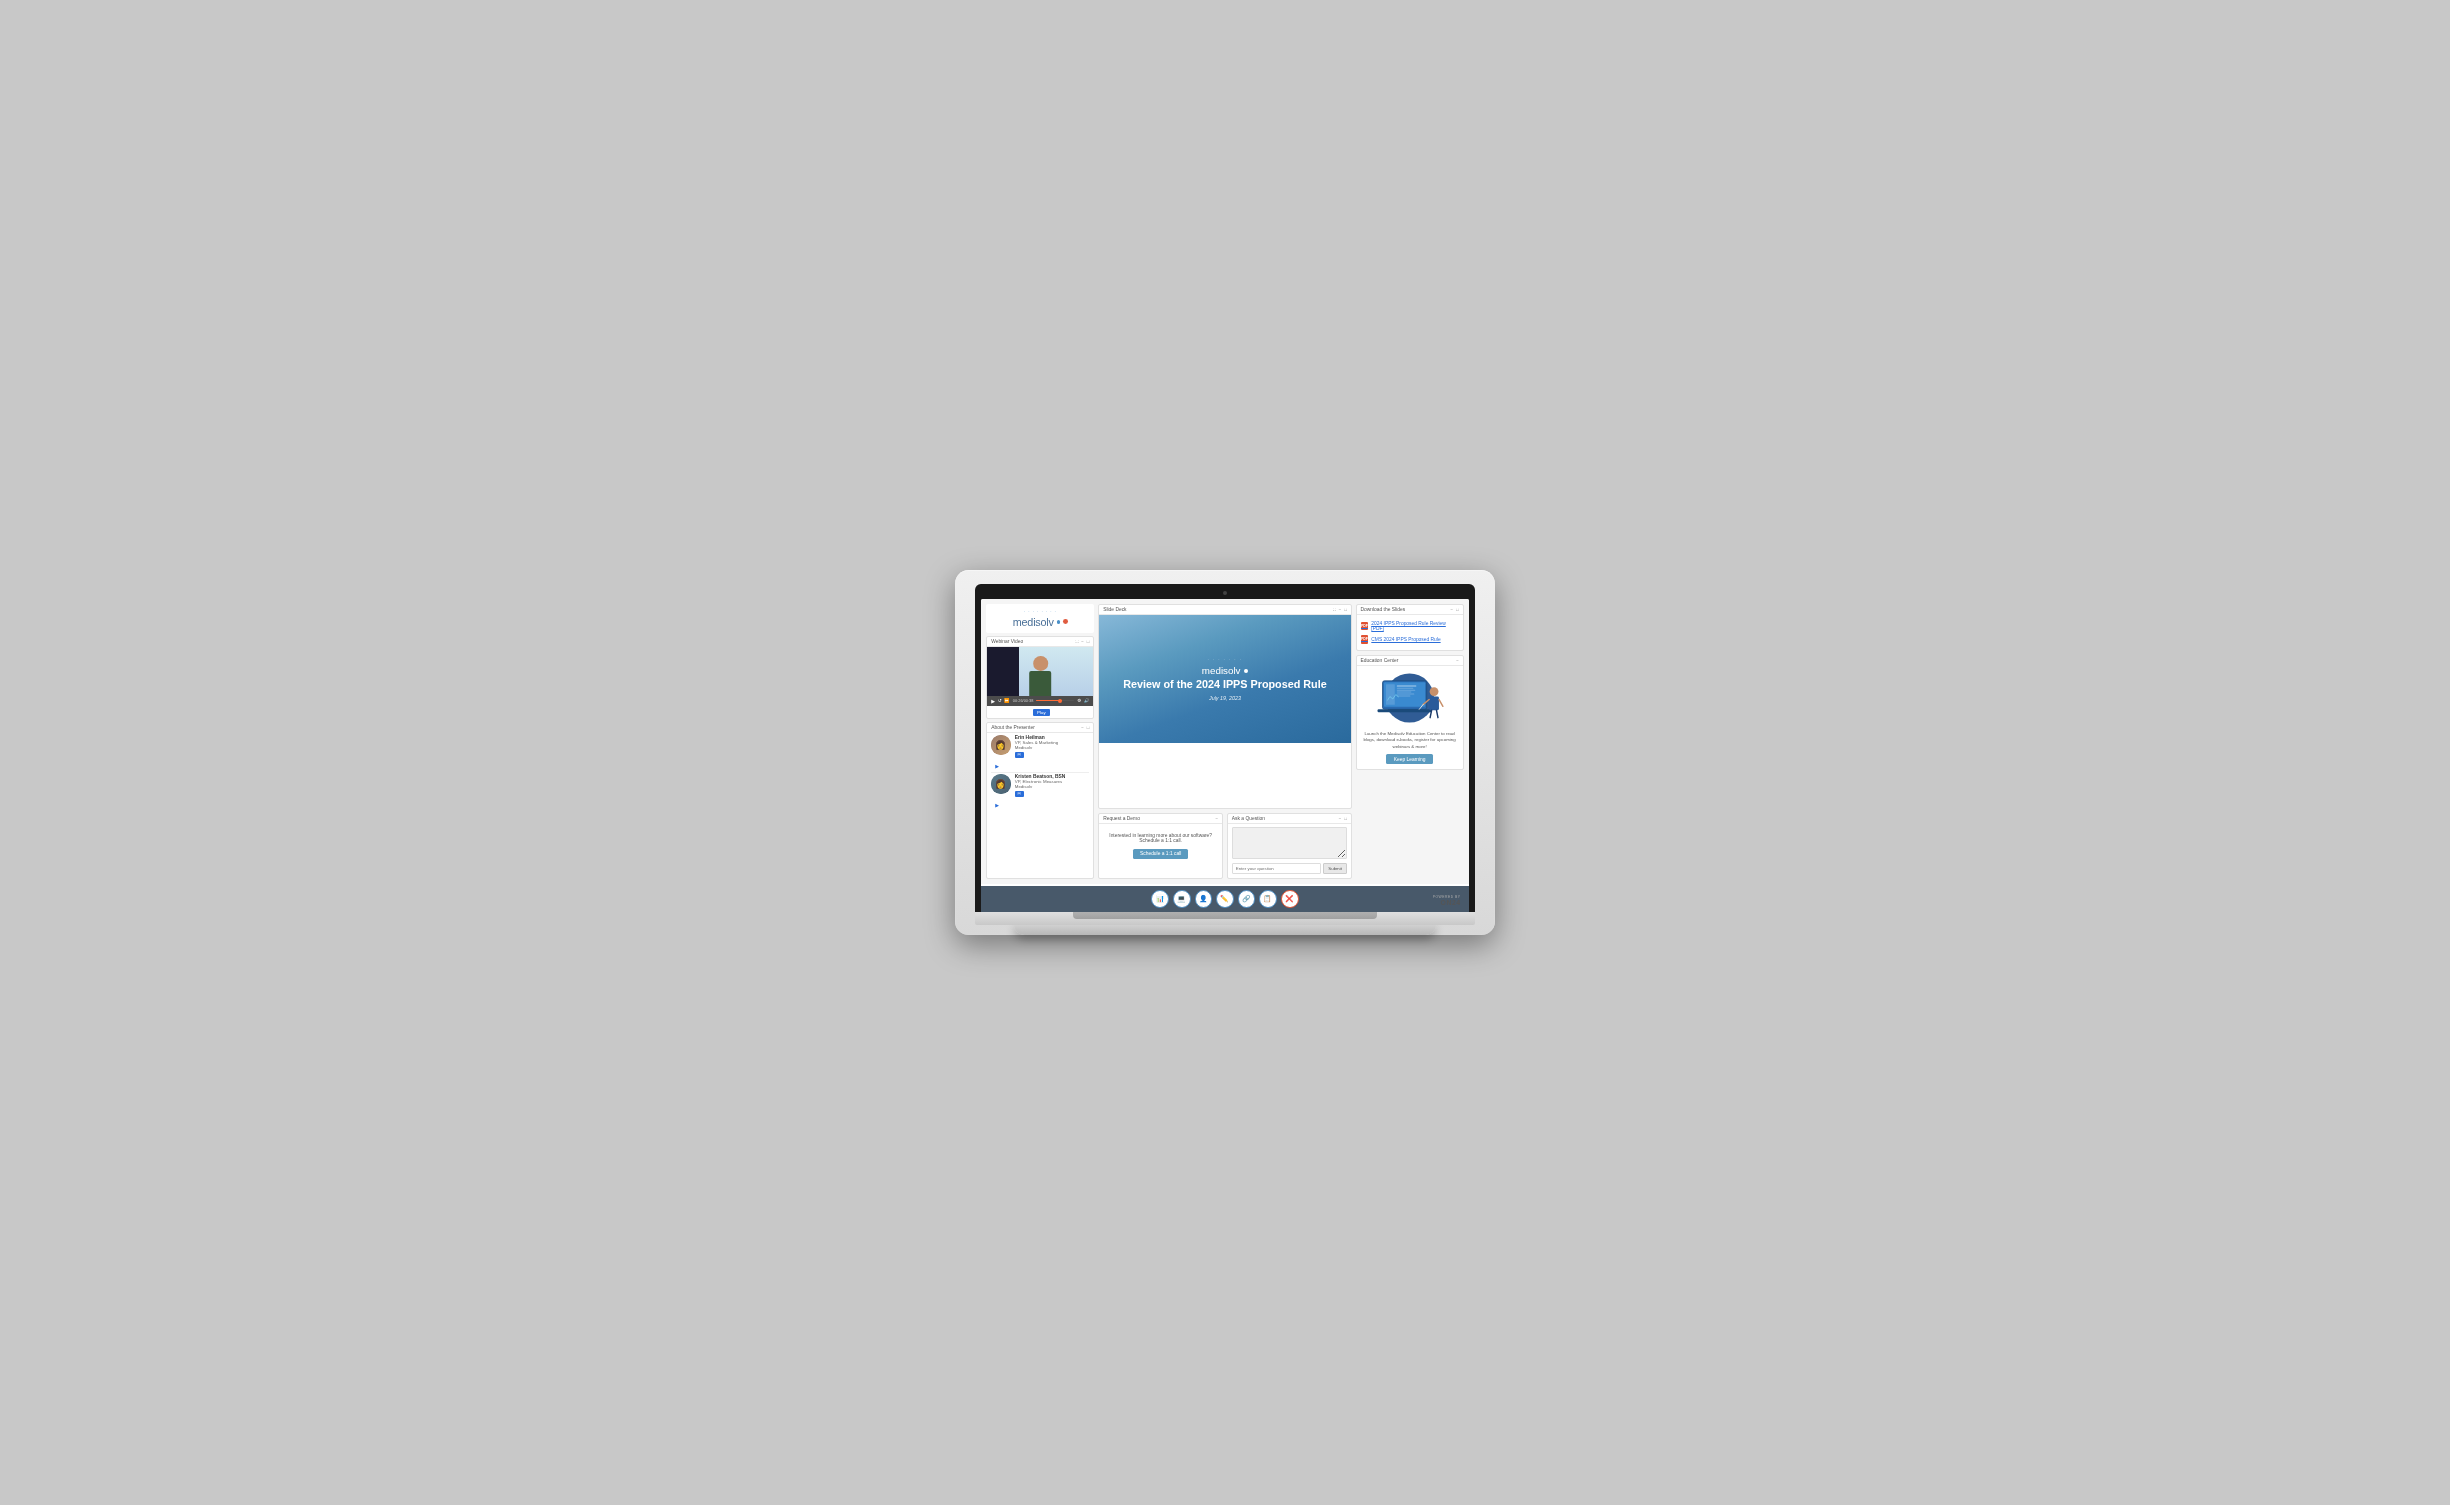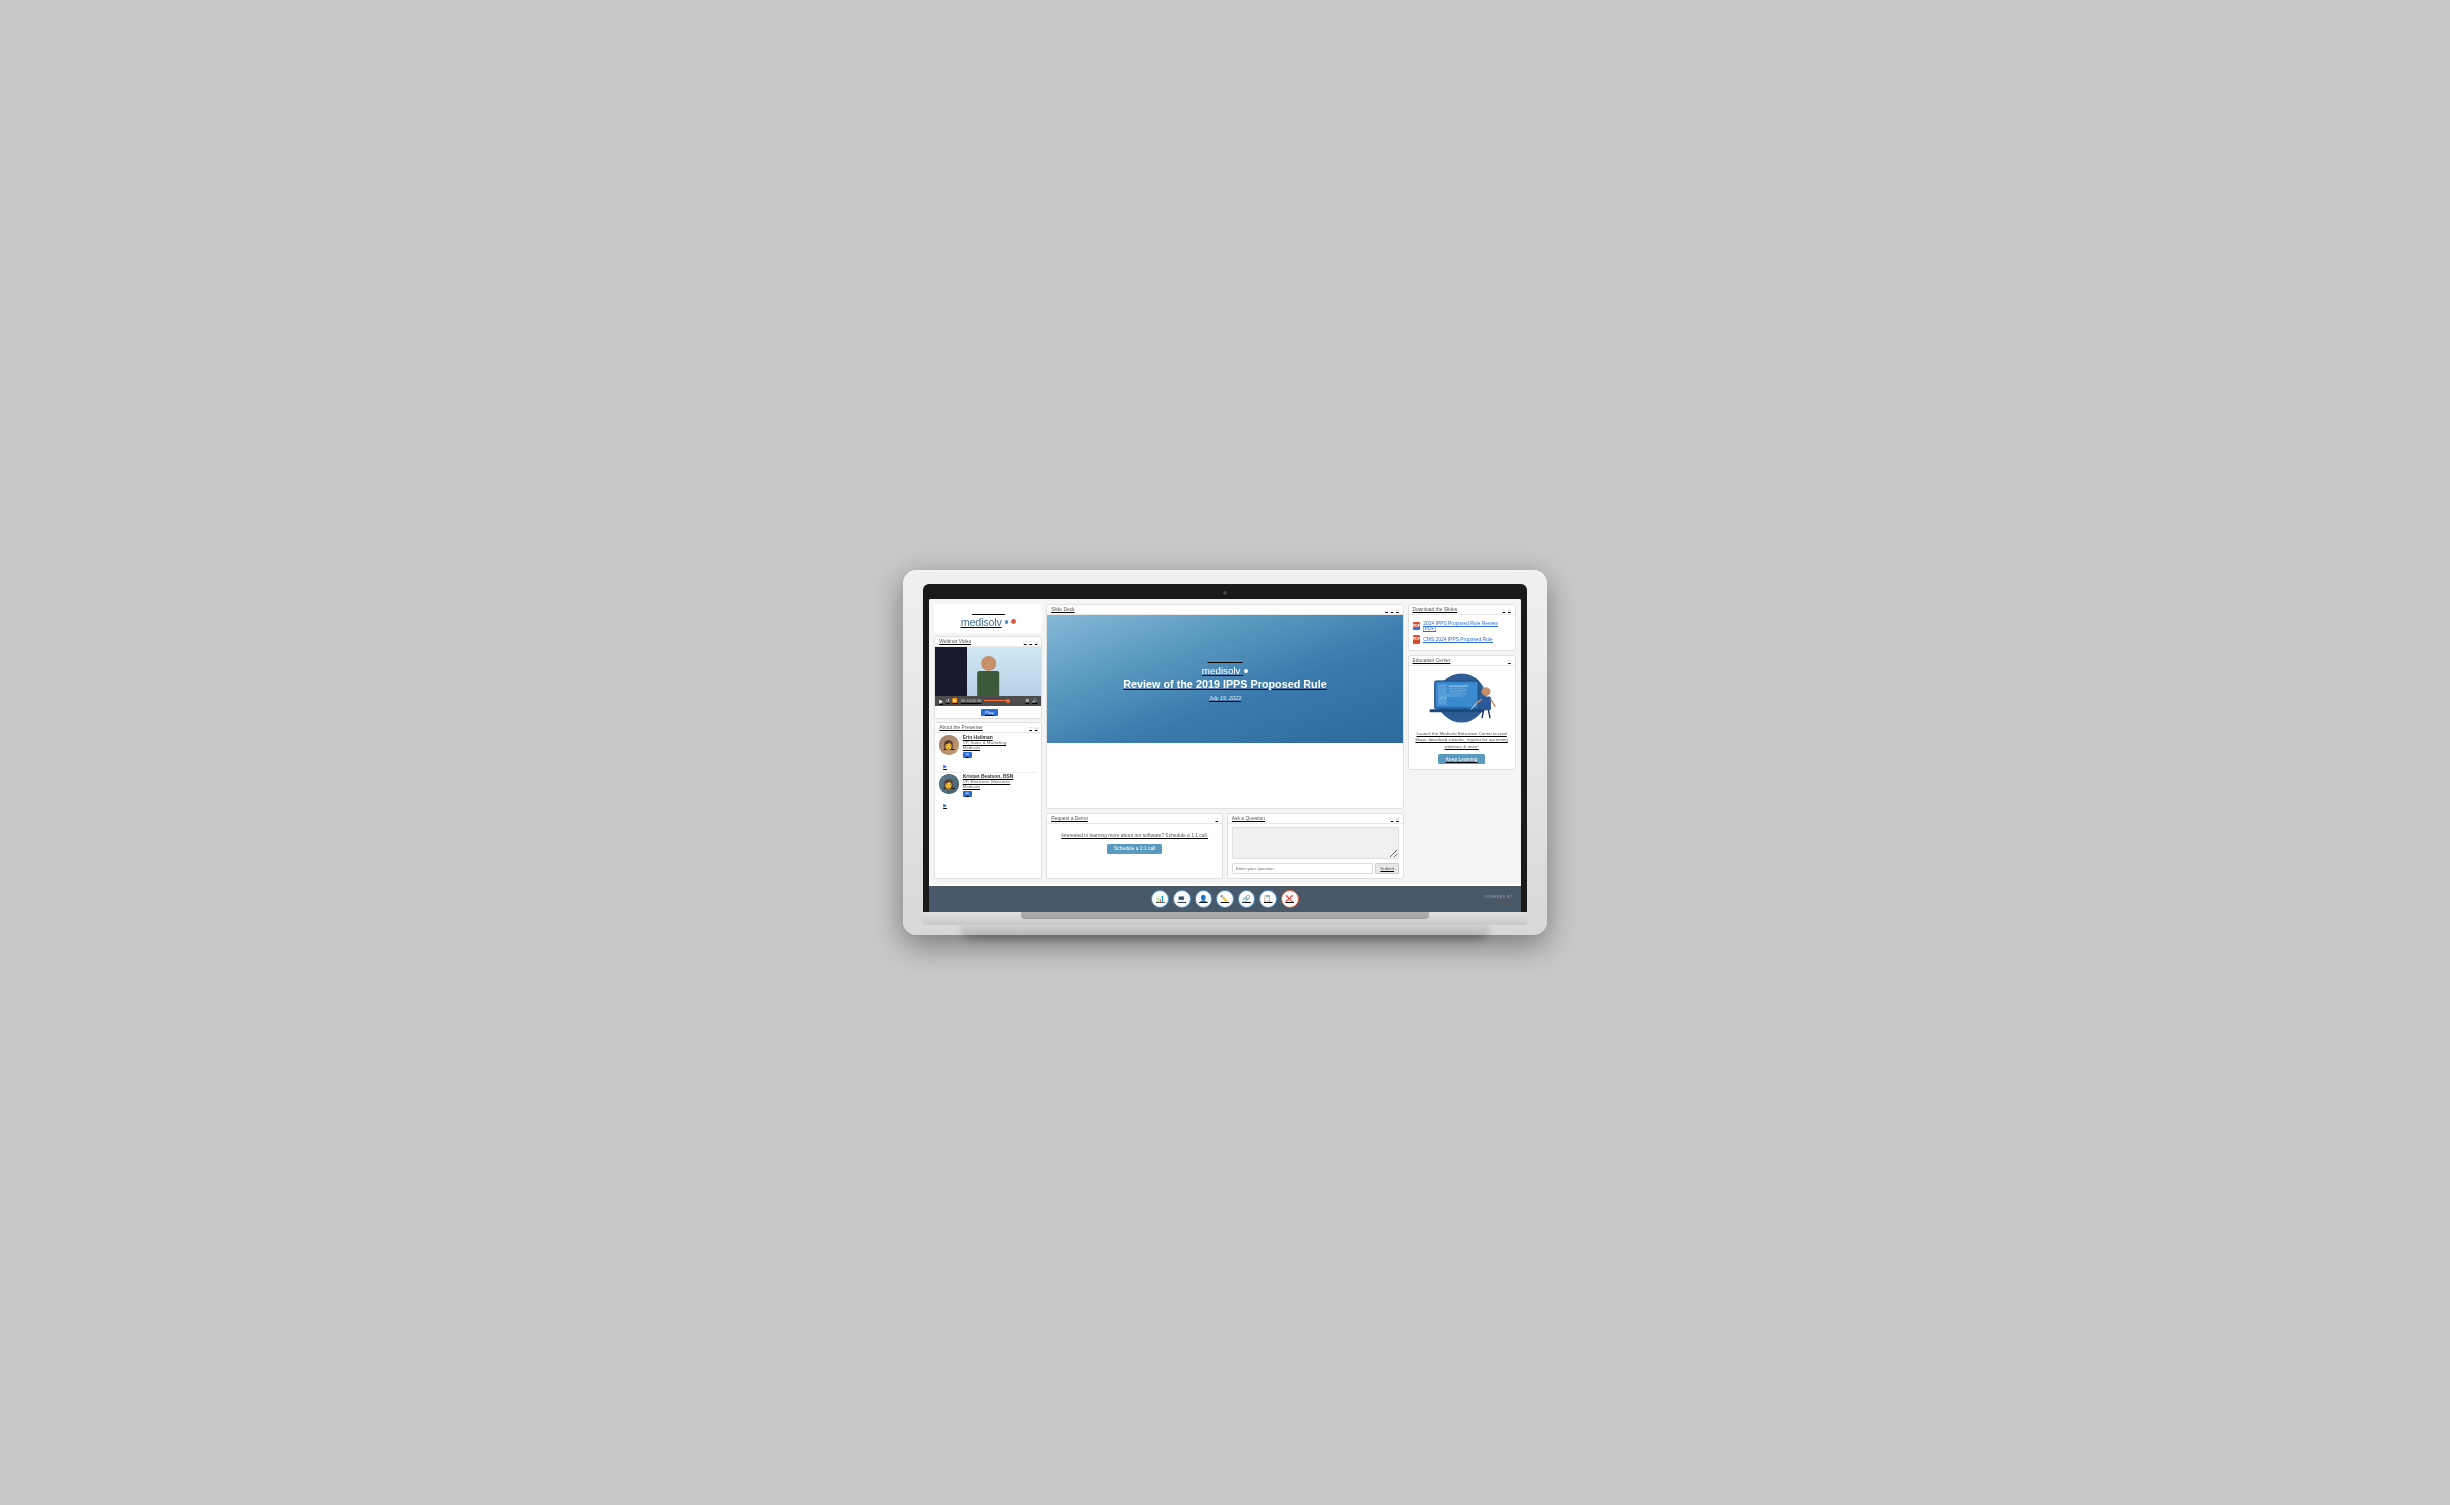--- a/index.html
+++ b/index.html
@@ -6,27 +6,26 @@
     body {
       background: #c8c8c8;
       display: flex;
       justify-content: center;
       align-items: center;
       min-height: 100vh;
       font-family: Arial, sans-serif;
     }
 
     .laptop-outer {
-      width: 644px;
+      width: 540px;
       background: linear-gradient(180deg, #f0f0f0 0%, #d8d8d8 100%);
       border-radius: 13.8px;
       padding: 14.7px 19.6px 0 19.6px;
       box-shadow: 0 9.8px 29.5px rgba(0,0,0,0.4), inset 0 0.5px 1px rgba(255,255,255,0.8);
       position: relative;
-      text-decoration: underline;
     }
 
     .laptop-screen-bezel {
       background: #1a1a1a;
       border-radius: 5.9px 5.9px 0 0;
       padding: 6.9px 6.9px 0 6.9px;
       position: relative;
     }
 
     .camera-dot {
@@ -682,21 +681,21 @@
                 <span class="widget-control">−</span>
                 <span class="widget-control">□</span>
               </div>
             </div>
             <div class="slide-content">
               <div class="slide-dots">· · · · · · ·</div>
               <div class="slide-logo">
                 <span>medisolv</span>
                 <span class="slide-logo-dot"></span>
               </div>
-              <div class="slide-title">Review of the 2019 IPPS Proposed Rule</div>
+              <div class="slide-title">Review of the 2024 IPPS Proposed Rule</div>
               <div class="slide-date">July 19, 2023</div>
             </div>
           </div>
 
           <div class="bottom-panels">
 
             <div class="demo-panel">
               <div class="widget-header">
                 <span>Request a Demo</span>
                 <span class="widget-control">−</span>

